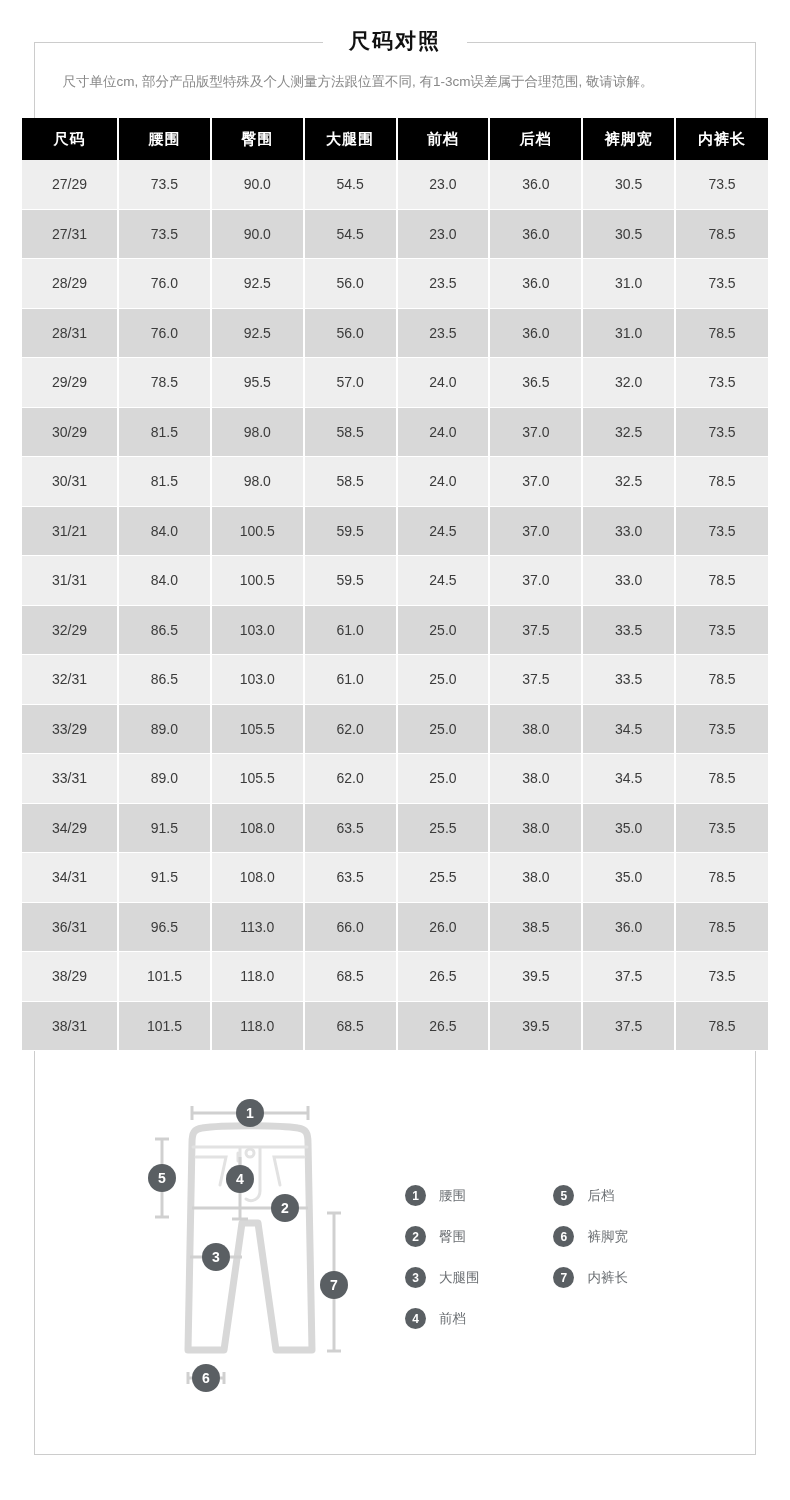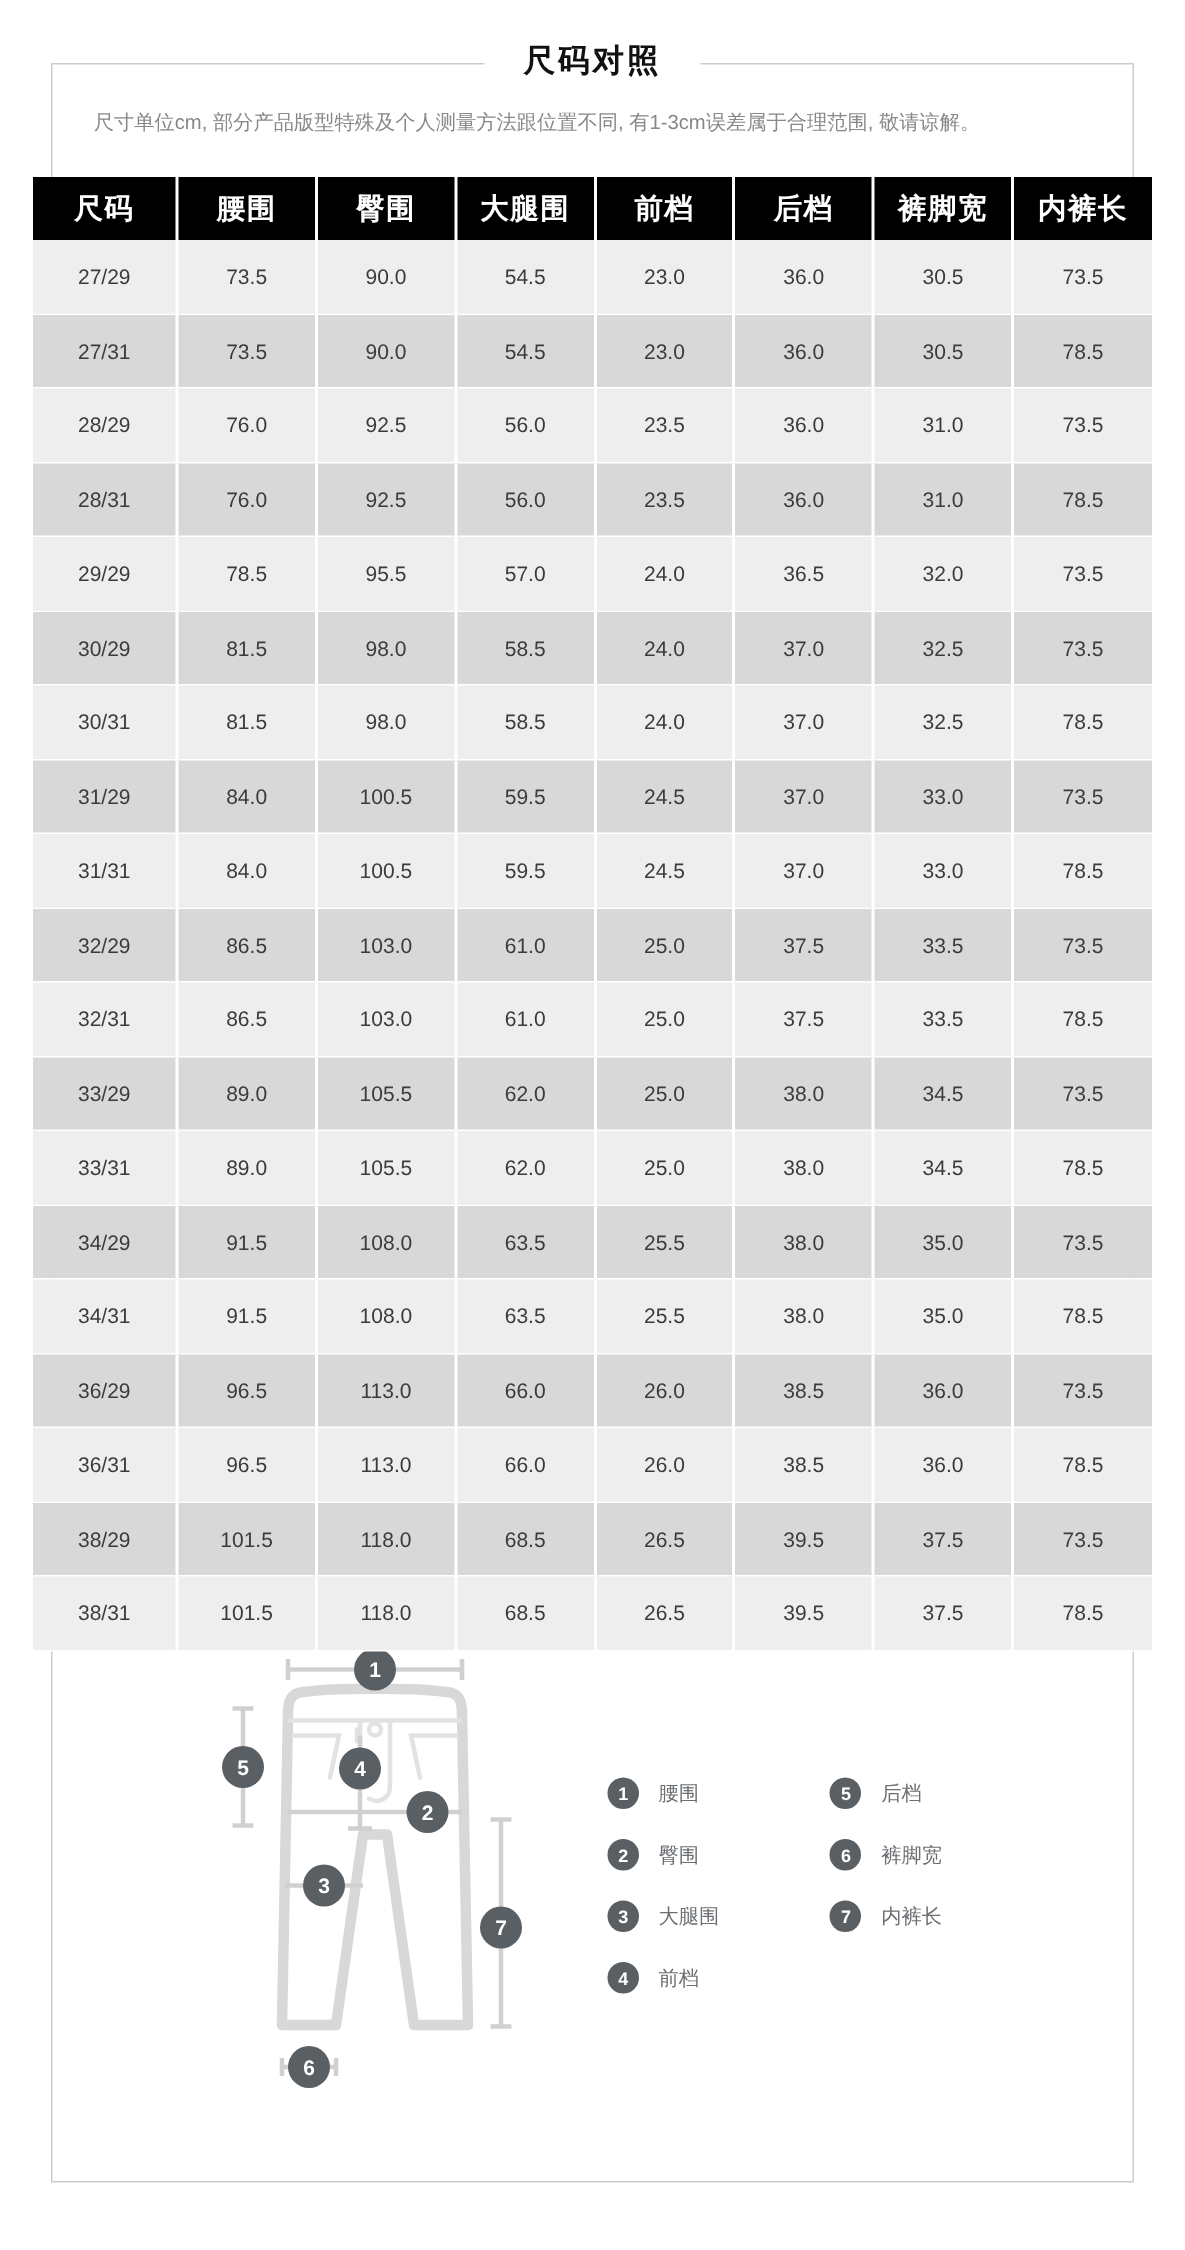--- a/index.html
+++ b/index.html
@@ -66,21 +66,21 @@
     left: 22px;
     top: 118px;
     width: 746px;
     border-collapse: collapse;
     table-layout: fixed;
     z-index: 3;
   }
   .size-table th {
     background: #000000;
     color: #ffffff;
-    font-size: 19px;
+    font-size: 15px;
     font-weight: bold;
     height: 40px;
     border-right: 2px solid #ffffff;
     letter-spacing: 1px;
     margin-left: 20px;
   }
   .size-table th:last-child { border-right: none; }
   .size-table td {
     font-size: 14px;
     color: #3b3b3b;
@@ -242,21 +242,21 @@
         <td>30/31</td>
         <td>81.5</td>
         <td>98.0</td>
         <td>58.5</td>
         <td>24.0</td>
         <td>37.0</td>
         <td>32.5</td>
         <td>78.5</td>
       </tr>
       <tr>
-        <td>31/29</td>
+        <td>31/21</td>
         <td>84.0</td>
         <td>100.5</td>
         <td>59.5</td>
         <td>24.5</td>
         <td>37.0</td>
         <td>33.0</td>
         <td>73.5</td>
       </tr>
       <tr>
         <td>31/31</td>
@@ -320,30 +320,20 @@
       </tr>
       <tr>
         <td>34/31</td>
         <td>91.5</td>
         <td>108.0</td>
         <td>63.5</td>
         <td>25.5</td>
         <td>38.0</td>
         <td>35.0</td>
         <td>78.5</td>
-      </tr>
-      <tr>
-        <td>36/29</td>
-        <td>96.5</td>
-        <td>113.0</td>
-        <td>66.0</td>
-        <td>26.0</td>
-        <td>38.5</td>
-        <td>36.0</td>
-        <td>73.5</td>
       </tr>
       <tr>
         <td>36/31</td>
         <td>96.5</td>
         <td>113.0</td>
         <td>66.0</td>
         <td>26.0</td>
         <td>38.5</td>
         <td>36.0</td>
         <td>78.5</td>

